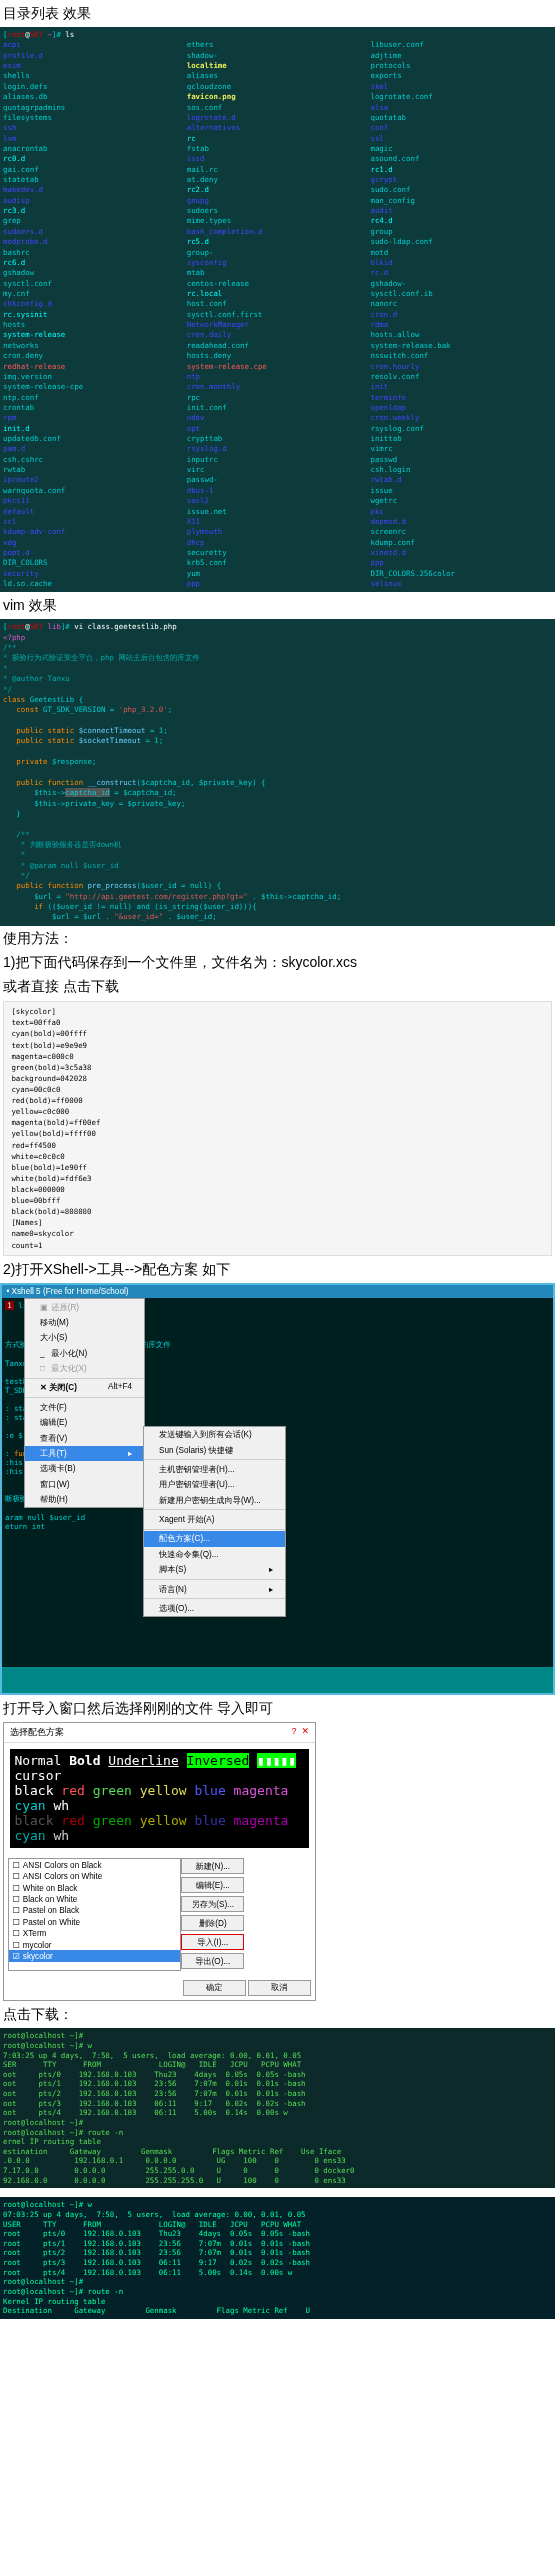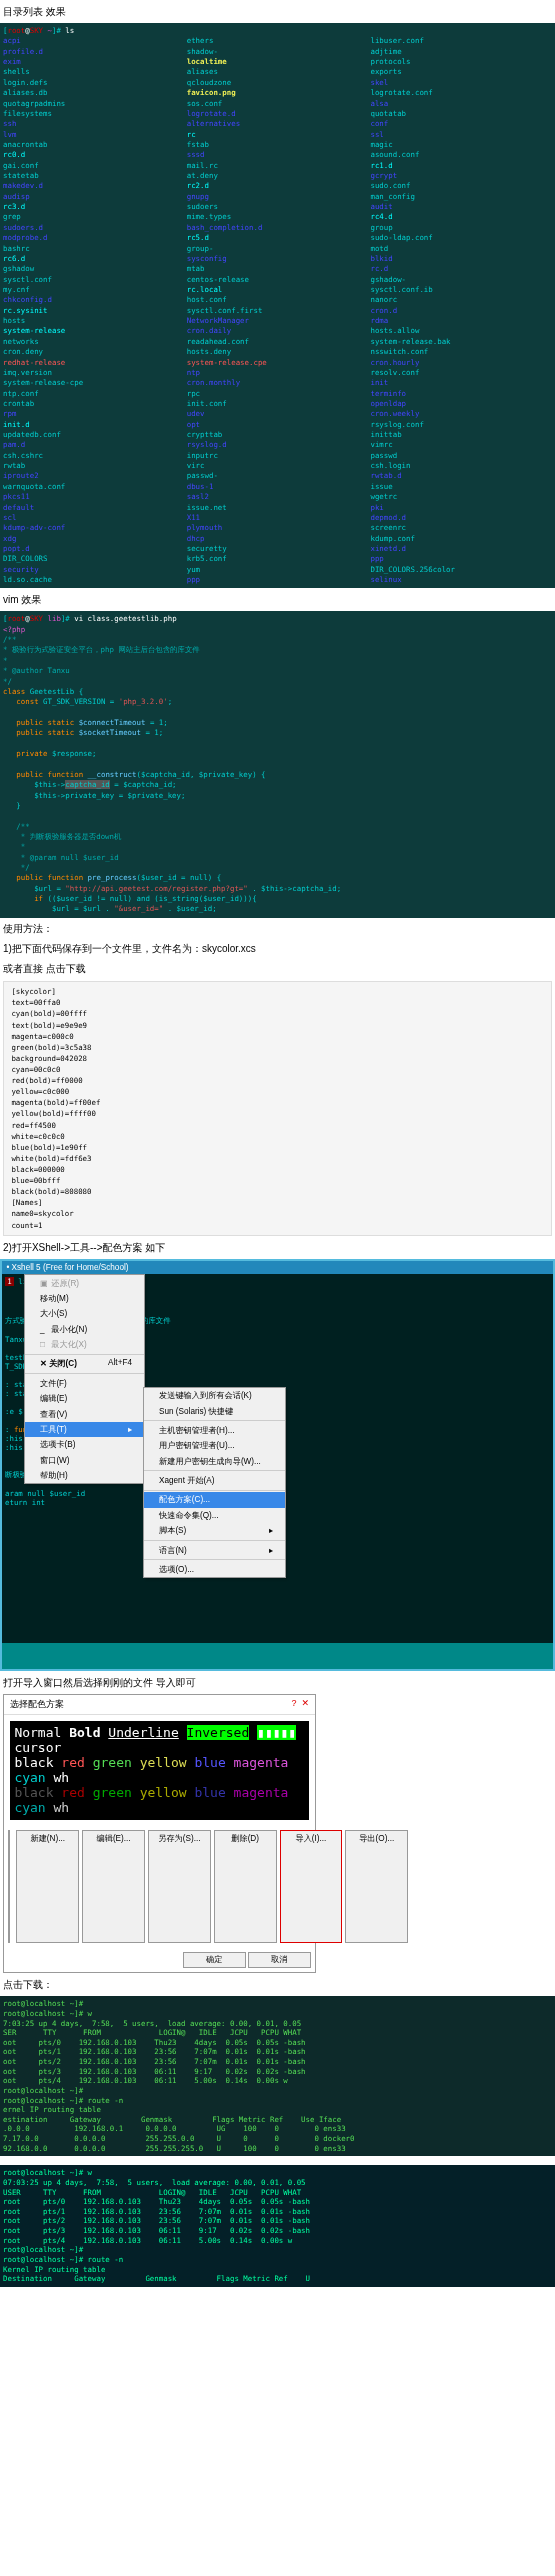--- a/index.html
+++ b/index.html
@@ -1,16 +1,16 @@
 <!DOCTYPE html>
 <html style="font-size:12px"><head>
 <meta charset="utf-8">
 <style>
 body{margin:0;font-family:sans-serif;font-size:8.2px;background:#fff;width:555px}
-.section-title{font-size:10px;margin:3px 0;padding:1.5px 3px}
+.section-title{font-size:14px;margin:3px 0;padding:1.5px 3px}
 .term{background:#0d3b3b;color:#0cc;font-family:monospace;font-size:7.4px;padding:3px;line-height:1.4}
 .term2{background:#0d2a2a;color:#0cc;font-family:monospace;font-size:7.4px;padding:3px;line-height:1.3}
 .prompt .user{color:#d00}
 .prompt .at{color:#fff}
 .prompt .host{color:#d00}
 .prompt .path{color:#d5c}
 .prompt .cmd{color:#fff}
 .ls-grid{display:grid;grid-template-columns:repeat(3,1fr);gap:0 2.2px}
 .ls-cell{white-space:nowrap;overflow:hidden}
 .c-dir{color:#44f}
@@ -34,21 +34,21 @@
 .ctx-item.disabled{color:#999}
 .ctx-sep{border-top:0.7px solid #ccc;margin:1.5px 0}
 .ctx-arrow{float:right;margin-left:7.4px}
 .dialog{border:0.7px solid #999;width:311px;margin:3px}
 .dlg-title{background:#fff;padding:3px 6px;font-size:9px;border-bottom:0.7px solid #ddd}
 .dlg-preview{background:#000;color:#fff;font-family:monospace;font-size:13px;padding:4.4px;margin:6px}
 .dlg-body{display:flex;padding:4.4px}
 .dlg-list{border:0.7px solid #999;width:171px;height:111px;overflow:auto;font-size:8.2px;background:#fff}
 .dlg-list-item{padding:0.7px 3px}
 .dlg-list-item.sel{background:#3888e8;color:#fff}
-.dlg-btns{margin-left:6px;display:flex;flex-direction:row;gap:3px}
+.dlg-btns{margin-left:0;display:flex;flex-direction:column;gap:3px}
 .dlg-btn{border:0.7px solid #999;background:#f0f0f0;padding:1.5px 4.4px;font-size:8.2px;width:52px;text-align:center}
 .dlg-btn.hl{border:1.5px solid #d00}
 .dlg-footer{text-align:right;padding:4.4px}
 .c-wh{color:#fff}
 .c-gr{color:#5d5}
 .c-cy{color:#0cc}
 .c-ye{color:#dd5}
 .c-bl{color:#55f}
 .c-ma{color:#d5d}
 .w-row{white-space:pre}
@@ -324,21 +324,21 @@
     <div class="ctx-item"><b>✕ <span>关闭(C)</span></b><span class="ctx-arrow">Alt+F4</span></div>
     <div class="ctx-sep"></div>
     <div class="ctx-item">文件(F)</div>
     <div class="ctx-item">编辑(E)</div>
     <div class="ctx-item">查看(V)</div>
     <div class="ctx-item hl"><span>工具(T)</span><span class="ctx-arrow">▸</span></div>
     <div class="ctx-item">选项卡(B)</div>
     <div class="ctx-item">窗口(W)</div>
     <div class="ctx-item">帮助(H)</div>
   </div>
-  <div class="ctx-menu" style="top:126px;left:141px;width:141px">
+  <div class="ctx-menu" style="top:141px;left:141px;width:141px">
     <div class="ctx-item">发送键输入到所有会话(K)</div>
     <div class="ctx-item">Sun (Solaris) 快捷键</div>
     <div class="ctx-sep"></div>
     <div class="ctx-item">主机密钥管理者(H)...</div>
     <div class="ctx-item">用户密钥管理者(U)...</div>
     <div class="ctx-item">新建用户密钥生成向导(W)...</div>
     <div class="ctx-sep"></div>
     <div class="ctx-item">Xagent 开始(A)</div>
     <div class="ctx-sep"></div>
     <div class="ctx-item hl">配色方案(C)...</div>

